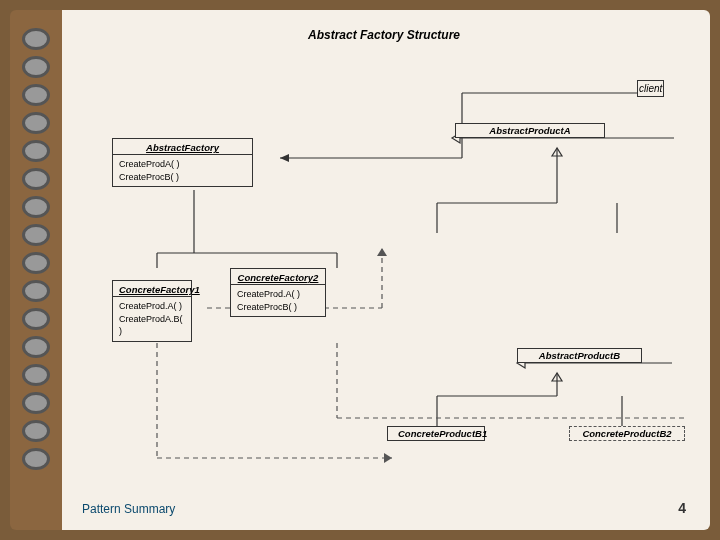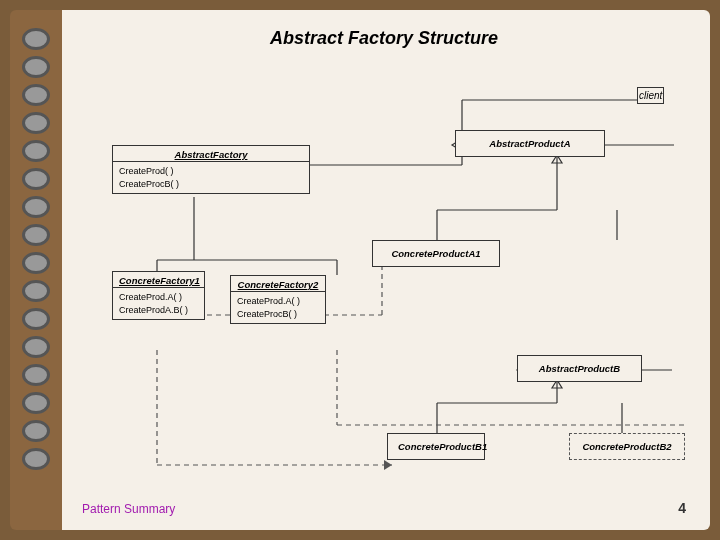--- a/index.html
+++ b/index.html
@@ -46,21 +46,21 @@
       flex: 1;
       background: #f5f0e8;
       border-radius: 0 6px 6px 0;
       padding: 18px 24px 14px 20px;
       position: relative;
       display: flex;
       flex-direction: column;
     }
     .page-title {
       text-align: center;
-      font-size: 18px;
+      font-size: 12px;
       font-weight: bold;
       margin-bottom: 16px;
       font-style: italic;
     }
     .diagram-area {
       flex: 1;
       position: relative;
     }
     
     .uml-box {
@@ -80,21 +80,21 @@
     .uml-box-body {
       padding: 3px 6px;
       font-size: 9px;
       line-height: 1.4;
     }
     .uml-box-simple {
       position: absolute;
       border: 1.5px solid #333;
       background: #f5f0e8;
       font-size: 9.5px;
-      padding: 7px 10px;
+      padding: 1px 10px;
       font-style: italic;
       font-weight: bold;
       text-align: center;
     }
     .uml-box-dashed {
       border: 1.5px dashed #555;
     }
     svg.diagram-svg {
       position: absolute;
       top: 0; left: 0;
@@ -103,21 +103,21 @@
       pointer-events: none;
     }
     .footer {
       display: flex;
       justify-content: space-between;
       align-items: flex-end;
       margin-top: 6px;
     }
     .footer-label {
       font-size: 12px;
-      color: #a21caf;
+      color: #0c4a6e;
     }
     .footer-num {
       font-size: 14px;
       color: #333;
       font-weight: bold;
     }
   </style>
 </head>
 <body>
 
@@ -196,51 +196,48 @@
         <polygon points="610,195 605,203 615,203" fill="#555"></polygon>
 
         <line x1="610" y1="360" x2="610" y2="395" stroke="#555" stroke-width="1.2" stroke-dasharray="5,4"></line>
         <polygon points="610,395 605,388 615,388" fill="#555"></polygon>
       </svg>
 
       <div style="position:absolute; top:22px; left:555px; border:1.5px solid #333; padding:2px 1px; font-size:10px; font-style:italic; background:#f5f0e8;">
         <span>client</span>
       </div>
 
-      <div class="uml-box" style="left:30px; top:80px; width:198px;">
+      <div class="uml-box" style="left:30px; top:80px; width:141px;">
         <div class="uml-box-title">AbstractFactory</div>
         <div class="uml-box-body">
-          <div>CreateProd( )</div>
+          <div>CreateProdA( )</div>
           <div>CreateProcB( )</div>
         </div>
       </div>
 
-      <div class="uml-box" style="left:30px; top:206px; width:93px;">
+      <div class="uml-box" style="left:30px; top:222px; width:80px;">
         <div class="uml-box-title">ConcreteFactory1</div>
         <div class="uml-box-body">
           <div>CreateProd.A( )</div>
           <div>CreateProdA.B( )</div>
         </div>
       </div>
 
       <div class="uml-box" style="left:148px; top:210px; width:96px;">
         <div class="uml-box-title">ConcreteFactory2</div>
         <div class="uml-box-body">
           <div>CreateProd.A( )</div>
           <div>CreateProcB( )</div>
         </div>
       </div>
 
       <div class="uml-box-simple" style="left:373px; top:65px; width:150px;">
         <span>AbstractProductA</span>
       </div>
 
-      <div class="uml-box-simple" style="left:290px; top:175px; width:128px;">
-        <span>ConcreteProductA1</span>
-      </div>
 
 
       <div class="uml-box-simple" style="left:435px; top:290px; width:125px;">
         <span>AbstractProductB</span>
       </div>
 
       <div class="uml-box-simple" style="left:305px; top:368px; width:98px;">
         <span>ConcreteProductB1</span>
       </div>
 

